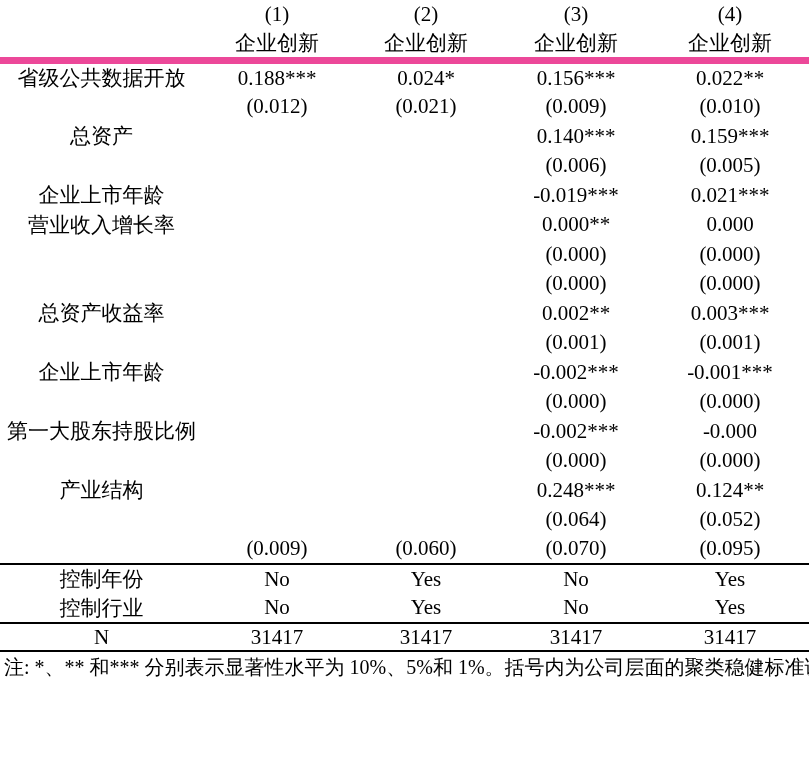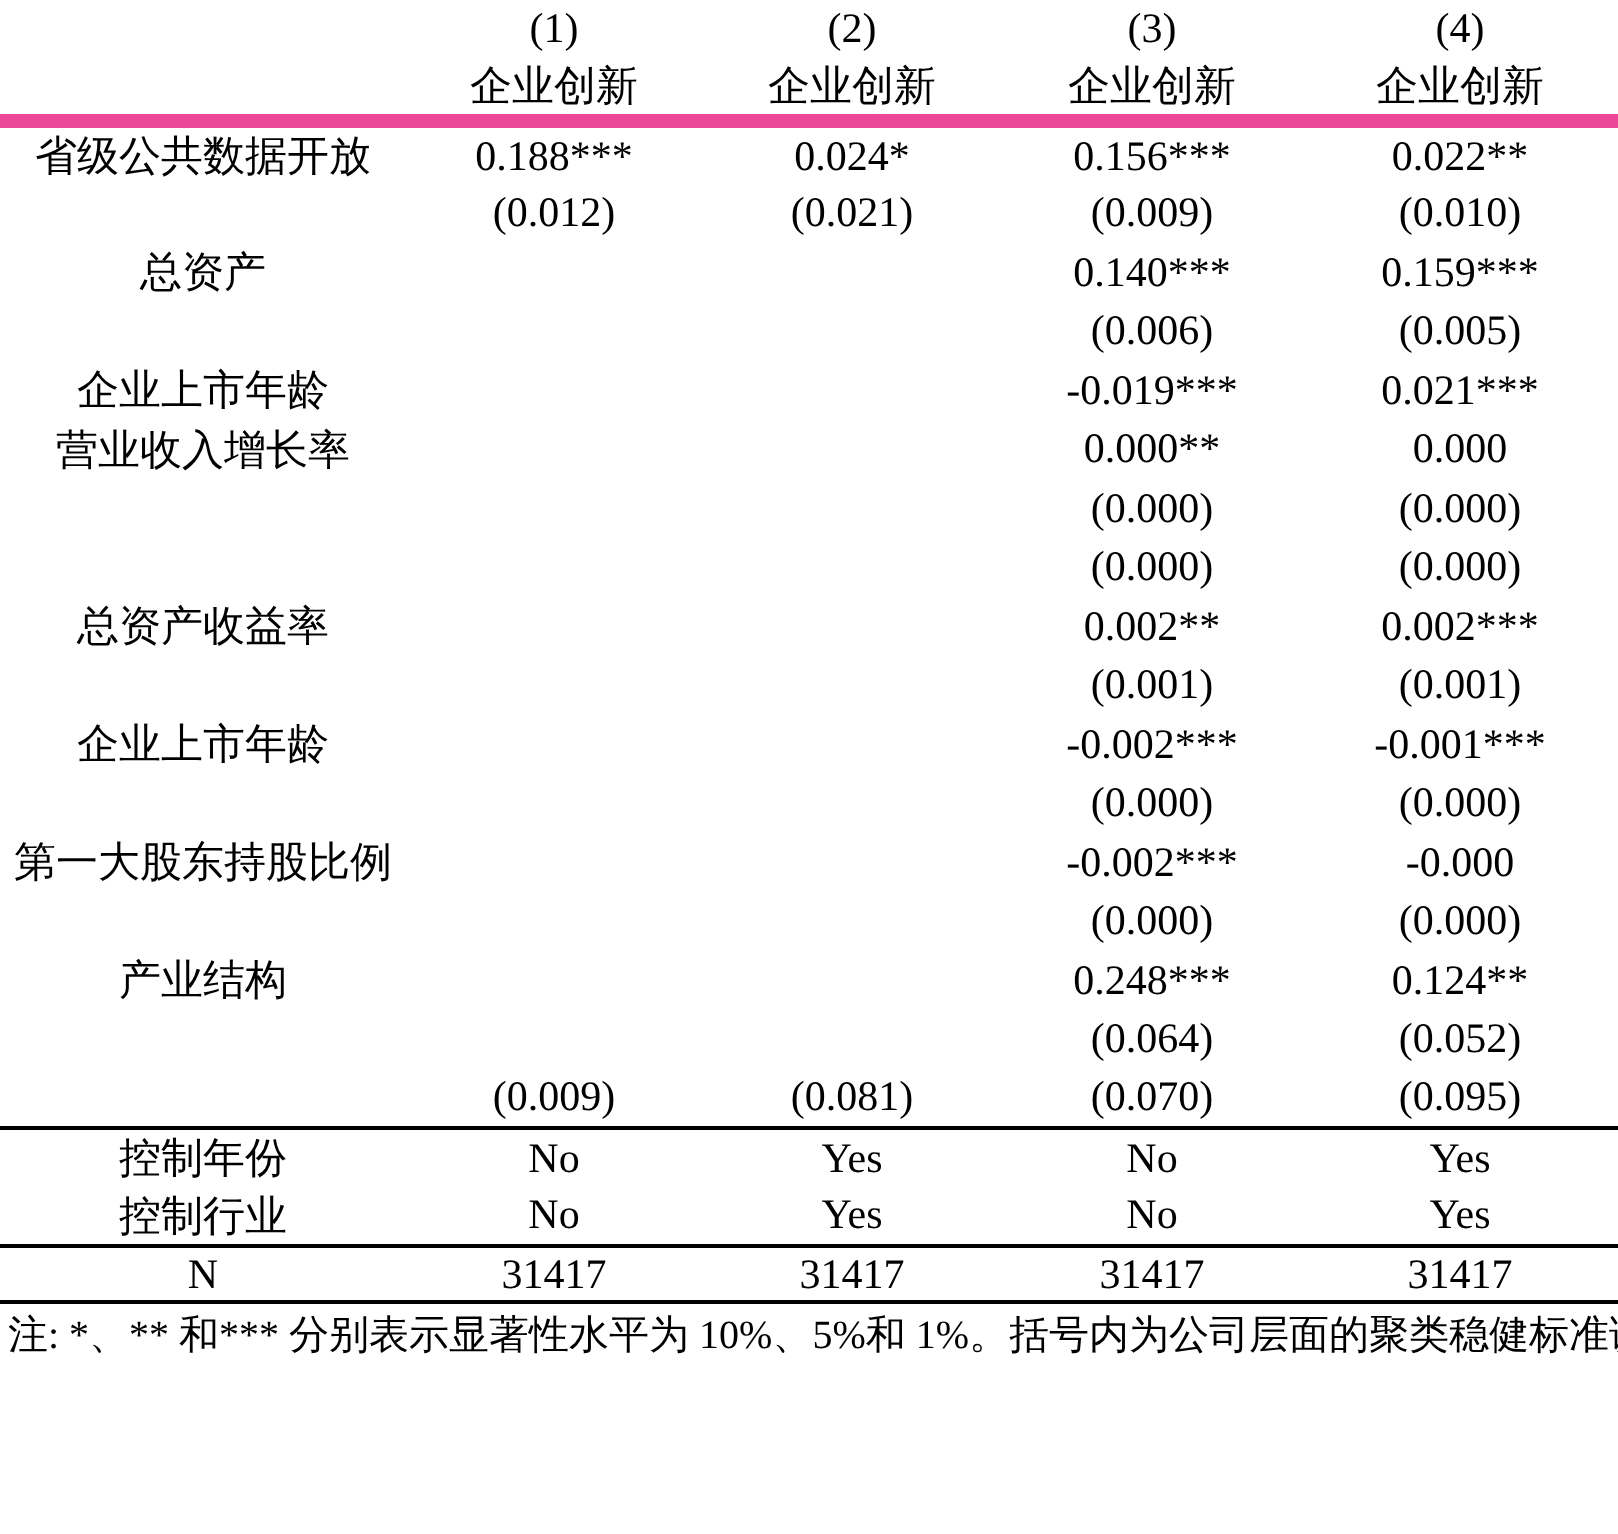--- a/index.html
+++ b/index.html
@@ -121,21 +121,21 @@
     <td></td>
     <td>(0.000)</td>
     <td>(0.000)</td>
   </tr>
 
   <tr>
     <td>总资产收益率</td>
     <td></td>
     <td></td>
     <td>0.002**</td>
-    <td>0.002***</td>
+    <td>0.003***</td>
   </tr>
   <tr>
     <td></td>
     <td></td>
     <td></td>
     <td>(0.001)</td>
     <td>(0.001)</td>
   </tr>
 
   <tr>
@@ -179,21 +179,21 @@
     <td></td>
     <td></td>
     <td></td>
     <td>(0.064)</td>
     <td>(0.052)</td>
   </tr>
 
   <tr>
     <td></td>
     <td>(0.009)</td>
-    <td>(0.081)</td>
+    <td>(0.060)</td>
     <td>(0.070)</td>
     <td>(0.095)</td>
   </tr>
 </tbody>
   <tbody>
     <tr class="rule-above">
       <td>控制年份</td>
       <td>No</td>
       <td>Yes</td>
       <td>No</td>

